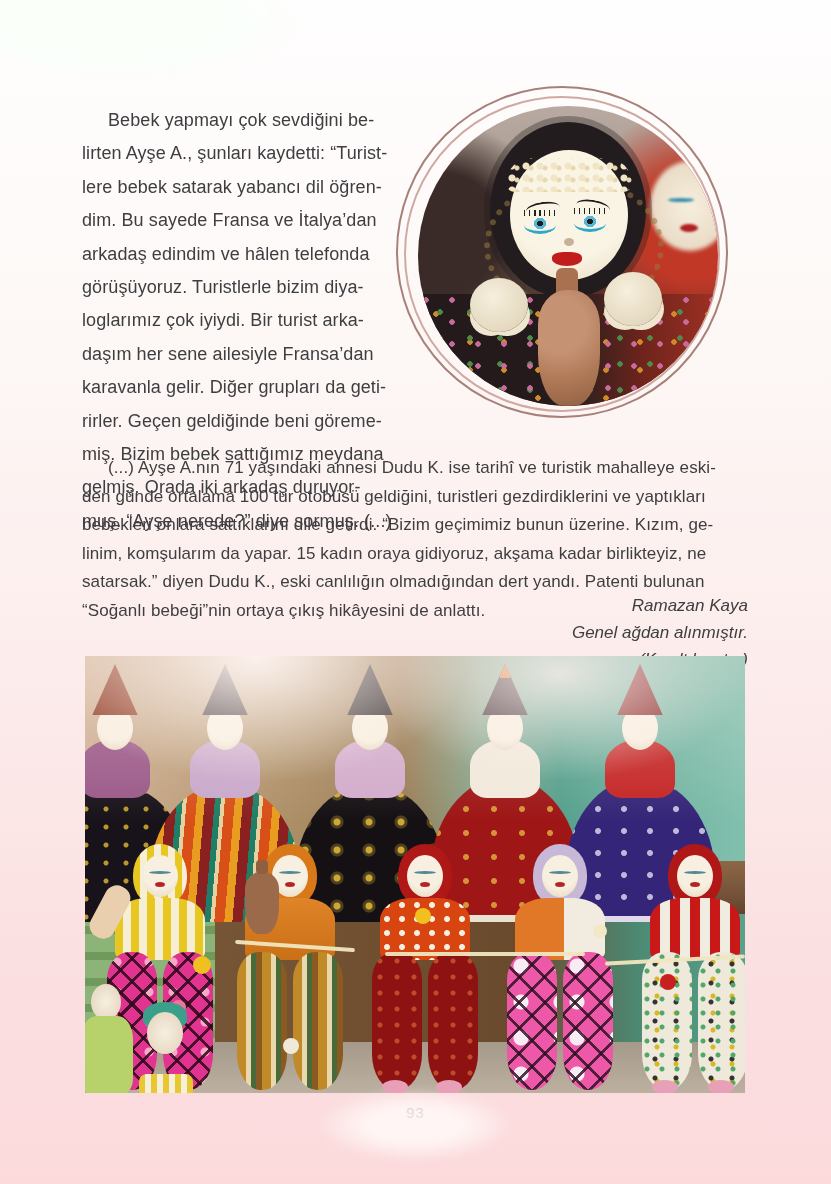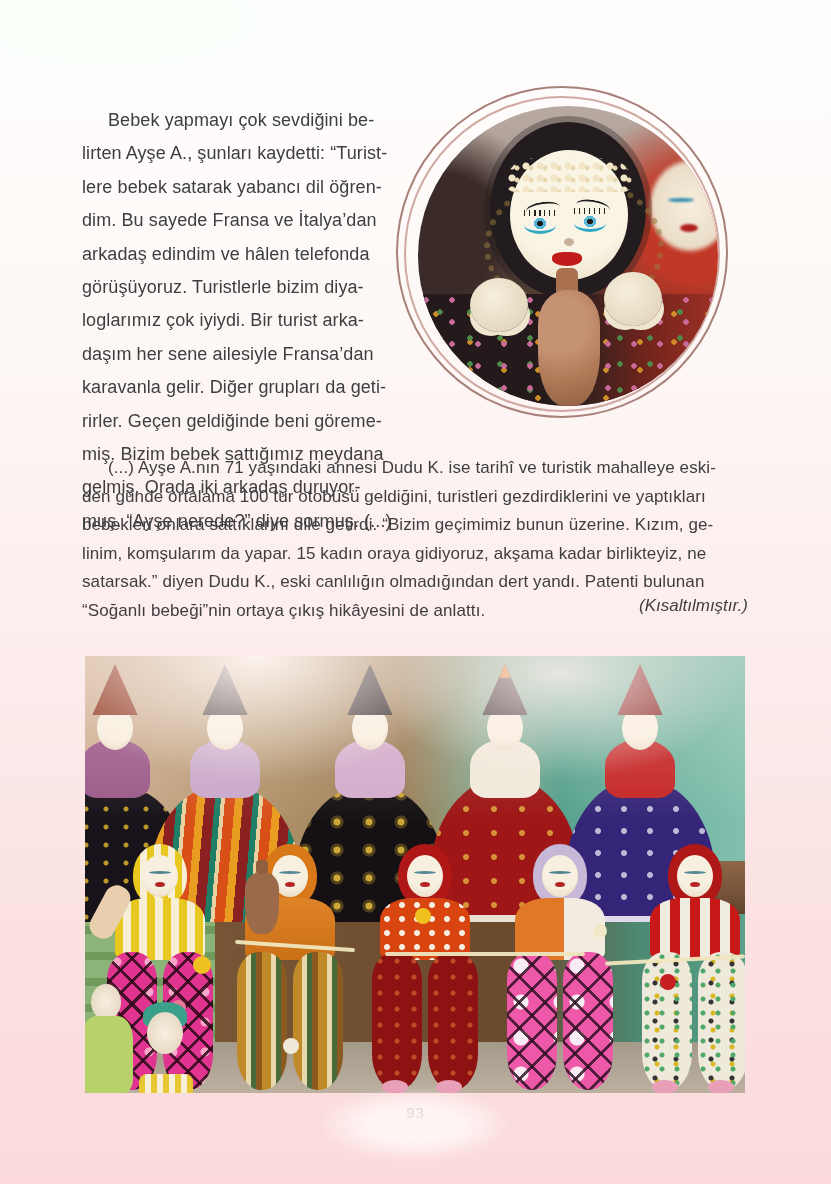--- a/index.html
+++ b/index.html
@@ -199,20 +199,22 @@
   </div>
 
   <p class="para p2">(...) Ayşe A.nın 71 yaşındaki annesi Dudu K. ise tarihî ve turistik mahalleye eski-
 den günde ortalama 100 tur otobüsü geldiğini, turistleri gezdirdiklerini ve yaptıkları
 bebekleri onlara sattıklarını dile getirdi. “Bizim geçimimiz bunun üzerine. Kızım, ge-
 linim, komşularım da yapar. 15 kadın oraya gidiyoruz, akşama kadar birlikteyiz, ne
 satarsak.” diyen Dudu K., eski canlılığın olmadığından dert yandı. Patenti bulunan
 “Soğanlı bebeği”nin ortaya çıkış hikâyesini de anlattı.</p>
 
   <div class="attribution">
+    <div>Ramazan Kaya</div>
+    <div>Genel ağdan alınmıştır.</div>
     <div>(Kısaltılmıştır.)</div>
   </div>
 
   <div class="photo">
     <div class="ph ph-bg"></div>
     <div class="ph ph-beam"></div>
     <div class="ph ph-under"></div>
     <div class="ph ph-greenbench"></div>
     <div class="ph ph-ground"></div>
 

